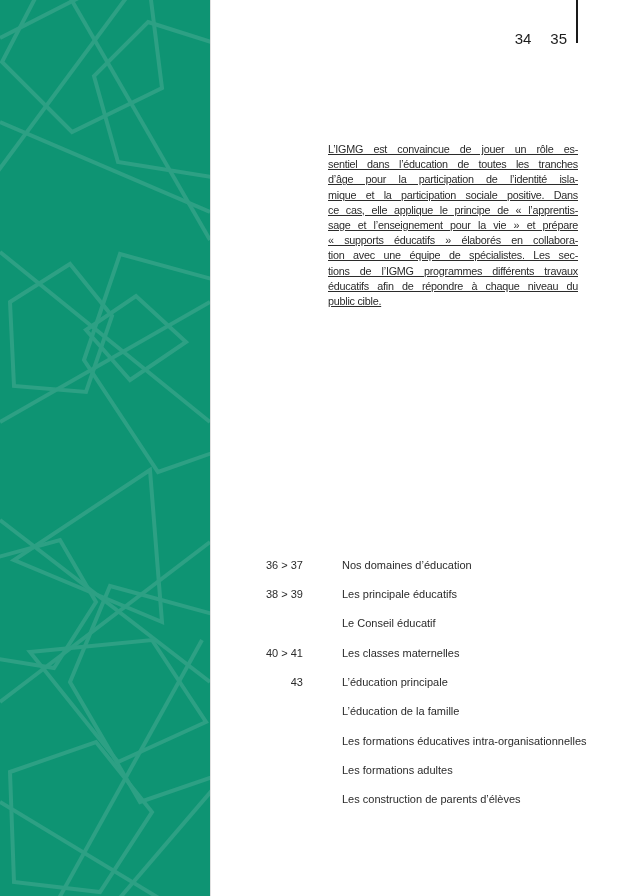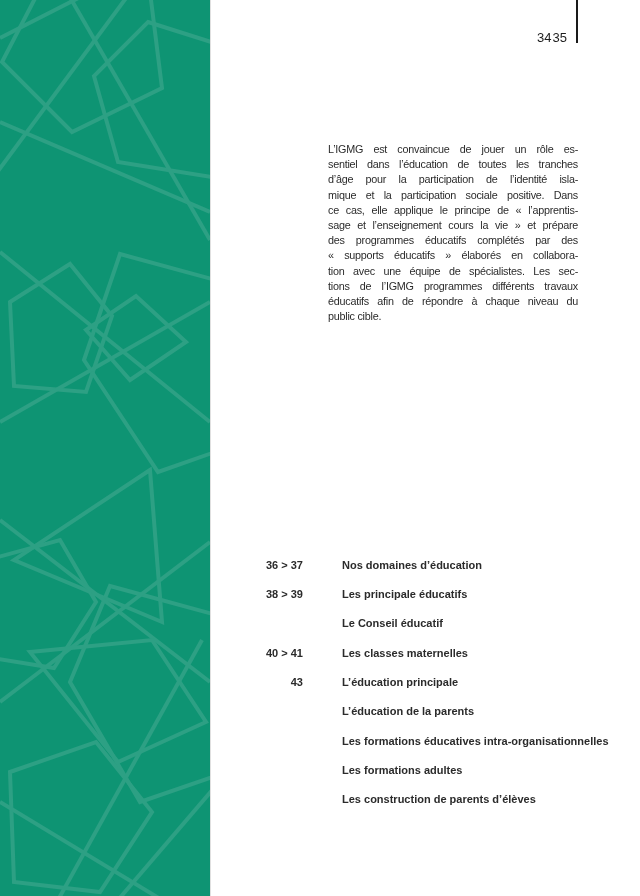--- a/index.html
+++ b/index.html
@@ -27,24 +27,24 @@
     overflow: hidden;
     box-shadow: 1px 0 0 rgba(0,0,0,0.12);
   }
   .green-panel svg { display: block; }
 
   
   .pagination {
     position: absolute;
     top: 31px;
     right: 73px;
-    font-size: 13px;
+    font-size: 15px;
     color: #1d1d1d;
     display: flex;
-    gap: 1px;
+    gap: 19px;
     line-height: 1;
   }
   .pagination .pg-left  { font-weight: 400; }
   .pagination .pg-right { font-weight: 400; }
   .header-rule {
     position: absolute;
     left: 576px;
     top: 0;
     width: 2px;
     height: 43px;
@@ -61,32 +61,32 @@
     letter-spacing: -0.25px;
     line-height: 15.2px;
     color: #2b2b2b;
   }
   .intro .para-line {
     text-align: justify;
     text-align-last: justify;
     height: 15.2px;
     overflow: visible;
     white-space: normal;
+    text-decoration: underline;
   }
   .intro .para-line.last {
     text-align-last: left;
   }
 
   
   .toc {
     position: absolute;
     left: 255px;
     top: 550px;
     width: 350px;
-    font-weight: bold;
   }
   .toc-row {
     display: flex;
     align-items: center;
     height: 29.35px;
     font-size: 11px;
     color: #2b2b2b;
     cursor: default;
   }
   .toc-pages {
@@ -140,22 +140,21 @@
     <span class="pg-right">35</span>
   </header>
   <div class="header-rule"></div>
 
   <section class="intro" id="intro">
       <div class="para-line">L’IGMG est convaincue de jouer un rôle es-</div>
       <div class="para-line">sentiel dans l’éducation de toutes les tranches</div>
       <div class="para-line">d’âge pour la participation de l’identité isla-</div>
       <div class="para-line">mique et la participation sociale positive. Dans</div>
       <div class="para-line">ce cas, elle applique le principe de « l’apprentis-</div>
-      <div class="para-line">sage et l’enseignement cours la vie » et prépare</div>
-      <div class="para-line">des programmes éducatifs complétés par des</div>
+      <div class="para-line">sage et l’enseignement pour la vie » et prépare</div>
       <div class="para-line">« supports éducatifs » élaborés en collabora-</div>
       <div class="para-line">tion avec une équipe de spécialistes. Les sec-</div>
       <div class="para-line">tions de l’IGMG programmes différents travaux</div>
       <div class="para-line">éducatifs afin de répondre à chaque niveau du</div>
       <div class="para-line last">public cible.</div>
     </section>
 
   <section class="toc" id="toc">
       <div class="toc-row">
         <div class="toc-pages">36 &gt; 37</div>
@@ -172,21 +171,21 @@
       <div class="toc-row">
         <div class="toc-pages">40 &gt; 41</div>
         <div class="toc-label">Les classes maternelles</div>
       </div>
       <div class="toc-row">
         <div class="toc-pages">43</div>
         <div class="toc-label">L’éducation principale</div>
       </div>
       <div class="toc-row">
         <div class="toc-pages"></div>
-        <div class="toc-label">L’éducation de la parents</div>
+        <div class="toc-label">L’éducation de la famille</div>
       </div>
       <div class="toc-row">
         <div class="toc-pages"></div>
         <div class="toc-label">Les formations éducatives intra-organisationnelles</div>
       </div>
       <div class="toc-row">
         <div class="toc-pages"></div>
         <div class="toc-label">Les formations adultes</div>
       </div>
       <div class="toc-row">

